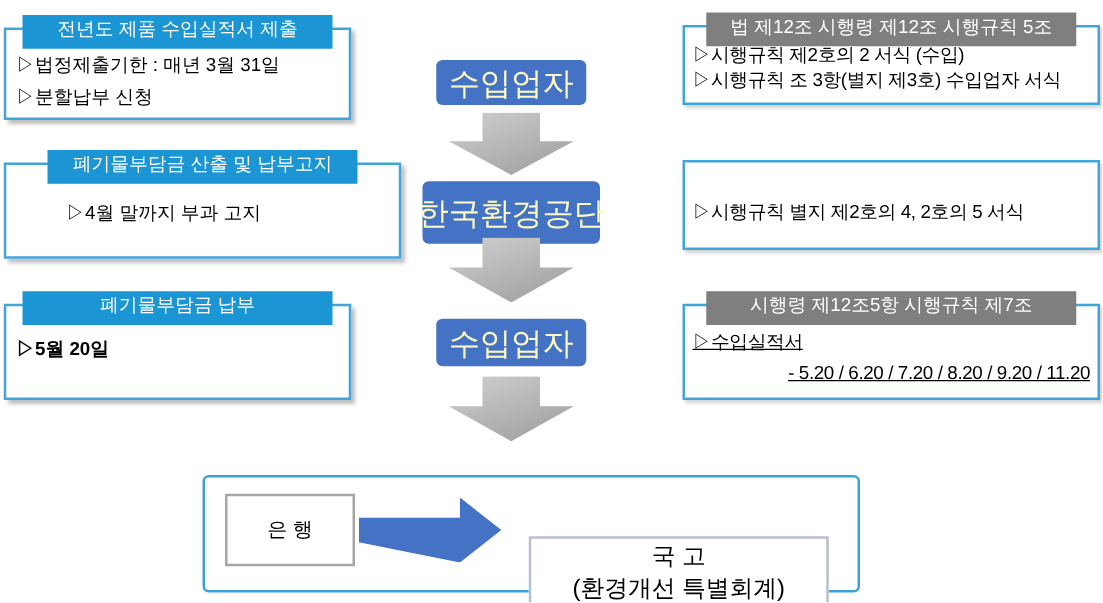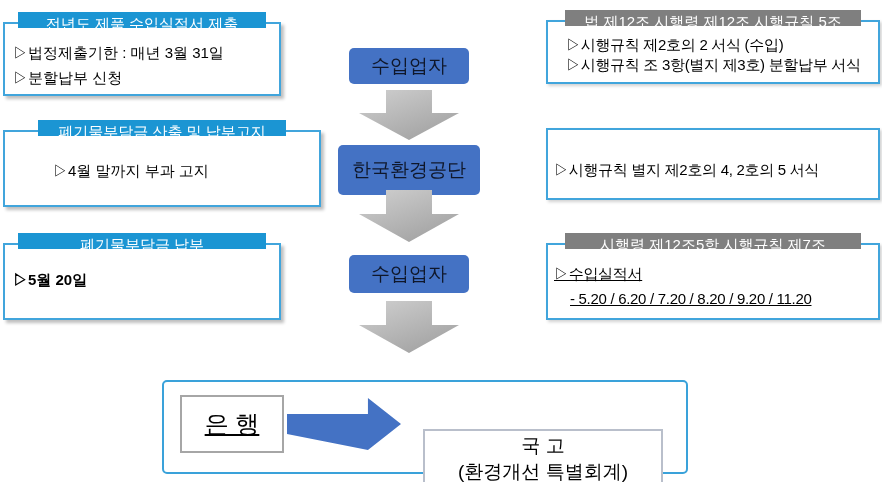--- a/index.html
+++ b/index.html
@@ -17,39 +17,39 @@
   .panel.left{left:3px;width:274px;box-shadow:3px 3px 3px rgba(0,0,0,.25);}
   .panel.right{left:546px;width:330px;box-shadow:2px 2px 3px rgba(0,0,0,.18);}
   .lb1{top:22px;height:70px;}
   .lb2{top:130px;height:73px;padding-left:40px;}
   .lb3{top:243px;height:73px;}
   .rb1{top:20px;height:60px;}
   .rb2{top:128px;height:68px;}
   .rb3{top:243px;height:73px;text-decoration:underline;}
   .panel-header{
     position:absolute;top:-12px;left:50%;transform:translateX(-50%);
-    height:16px;line-height:24px;text-align:center;color:#fff;
+    height:27px;line-height:24px;text-align:center;color:#fff;
     font-size:15px;white-space:nowrap;box-sizing:border-box;z-index:2;
   }
   .left .panel-header{background:var(--header-blue,#1b95d3);width:248px;}
   .right .panel-header{background:var(--header-gray,#7f7f7f);width:296px;}
   .panel-body{font-size:15px;}
   .panel-body .line{white-space:nowrap;}
   .lb1 .panel-body{padding:16px 8px 0;line-height:25px;}
   .lb2 .panel-body{padding:26px 8px 0;line-height:25px;}
   .lb3 .panel-body{padding:22px 8px 0;line-height:25px;font-weight:bold;}
-  .rb1 .panel-body{padding:13px 6px 0;line-height:20px;letter-spacing:-0.3px;margin-left:12px;}
+  .rb1 .panel-body{padding:13px 6px 0;line-height:20px;letter-spacing:-0.3px;}
   .rb2 .panel-body{padding:30px 6px 0;line-height:20px;letter-spacing:-0.3px;}
   .rb3 .panel-body{padding:16px 6px 0;line-height:25px;letter-spacing:-0.3px;}
-  .indent{padding-left:16px;}
+  .indent{padding-left:16px;text-align:right;}
   
   .flow-node{
-    position:absolute;background:var(--center-blue,#4472c4);color:#0f172a;
+    position:absolute;background:var(--center-blue,#4472c4);color:#fef9c3;
     border-radius:5px;display:flex;align-items:center;justify-content:center;
-    font-size:19px;white-space:nowrap;
+    font-size:25px;white-space:nowrap;
   }
   .fn1{left:349px;top:48px;width:120px;height:36px;}
   .fn2{left:338px;top:145px;width:142px;height:50px;}
   .fn3{left:349px;top:255px;width:120px;height:38px;}
   
   .down-arrow{
     position:absolute;width:100px;
     background:linear-gradient(160deg,#d0d0d0 0%,var(--arrow-gray,#9c9c9c) 100%);
     clip-path:polygon(27% 0,73% 0,73% 46%,100% 46%,50% 100%,0 46%,27% 46%);
   }
@@ -57,21 +57,21 @@
   .da2{left:359px;top:190px;height:52px;}
   .da3{left:359px;top:301px;height:52px;}
   
   .bottom-outer{
     position:absolute;left:162px;top:380px;width:522px;height:90px;
     border:2px solid var(--outer-border,#3aa2da);border-radius:5px;background:#fff;
   }
   .bank-box{
     position:absolute;left:180px;top:395px;width:100px;height:54px;
     border:2px solid var(--bank-border,#a6a6a6);background:#fff;
-    display:flex;align-items:center;justify-content:center;font-size:24px;text-decoration:underline;
+    display:flex;align-items:center;justify-content:center;font-size:16px;
   }
   .right-arrow{
     position:absolute;left:287px;top:398px;width:114px;height:52px;
     background:var(--arrow-blue,#4472c4);
     clip-path:polygon(0 31%,71% 31%,71% 0,100% 50%,71% 100%,0 69%);
   }
   .treasury-box{
     position:absolute;left:423px;top:393px;width:236px;height:56px;
     border:2px solid var(--treasury-border,#b9bfcb);background:#fff;
     display:flex;flex-direction:column;align-items:center;justify-content:center;
@@ -109,21 +109,21 @@
   <div class="down-arrow da1"></div>
   <div class="flow-node fn2">한국환경공단</div>
   <div class="down-arrow da2"></div>
   <div class="flow-node fn3">수입업자</div>
   <div class="down-arrow da3"></div>
 
   <div class="panel right rb1">
     <div class="panel-header">법 제12조 시행령 제12조 시행규칙 5조</div>
     <div class="panel-body">
       <div class="line">▷시행규칙 제2호의 2 서식 (수입)</div>
-      <div class="line">▷시행규칙 조 3항(별지 제3호) 분할납부 서식</div>
+      <div class="line">▷시행규칙 조 3항(별지 제3호) 수입업자 서식</div>
     </div>
   </div>
 
   <div class="panel right rb2">
     <div class="panel-body">
       <div class="line">▷시행규칙 별지 제2호의 4, 2호의 5 서식</div>
     </div>
   </div>
 
   <div class="panel right rb3">

